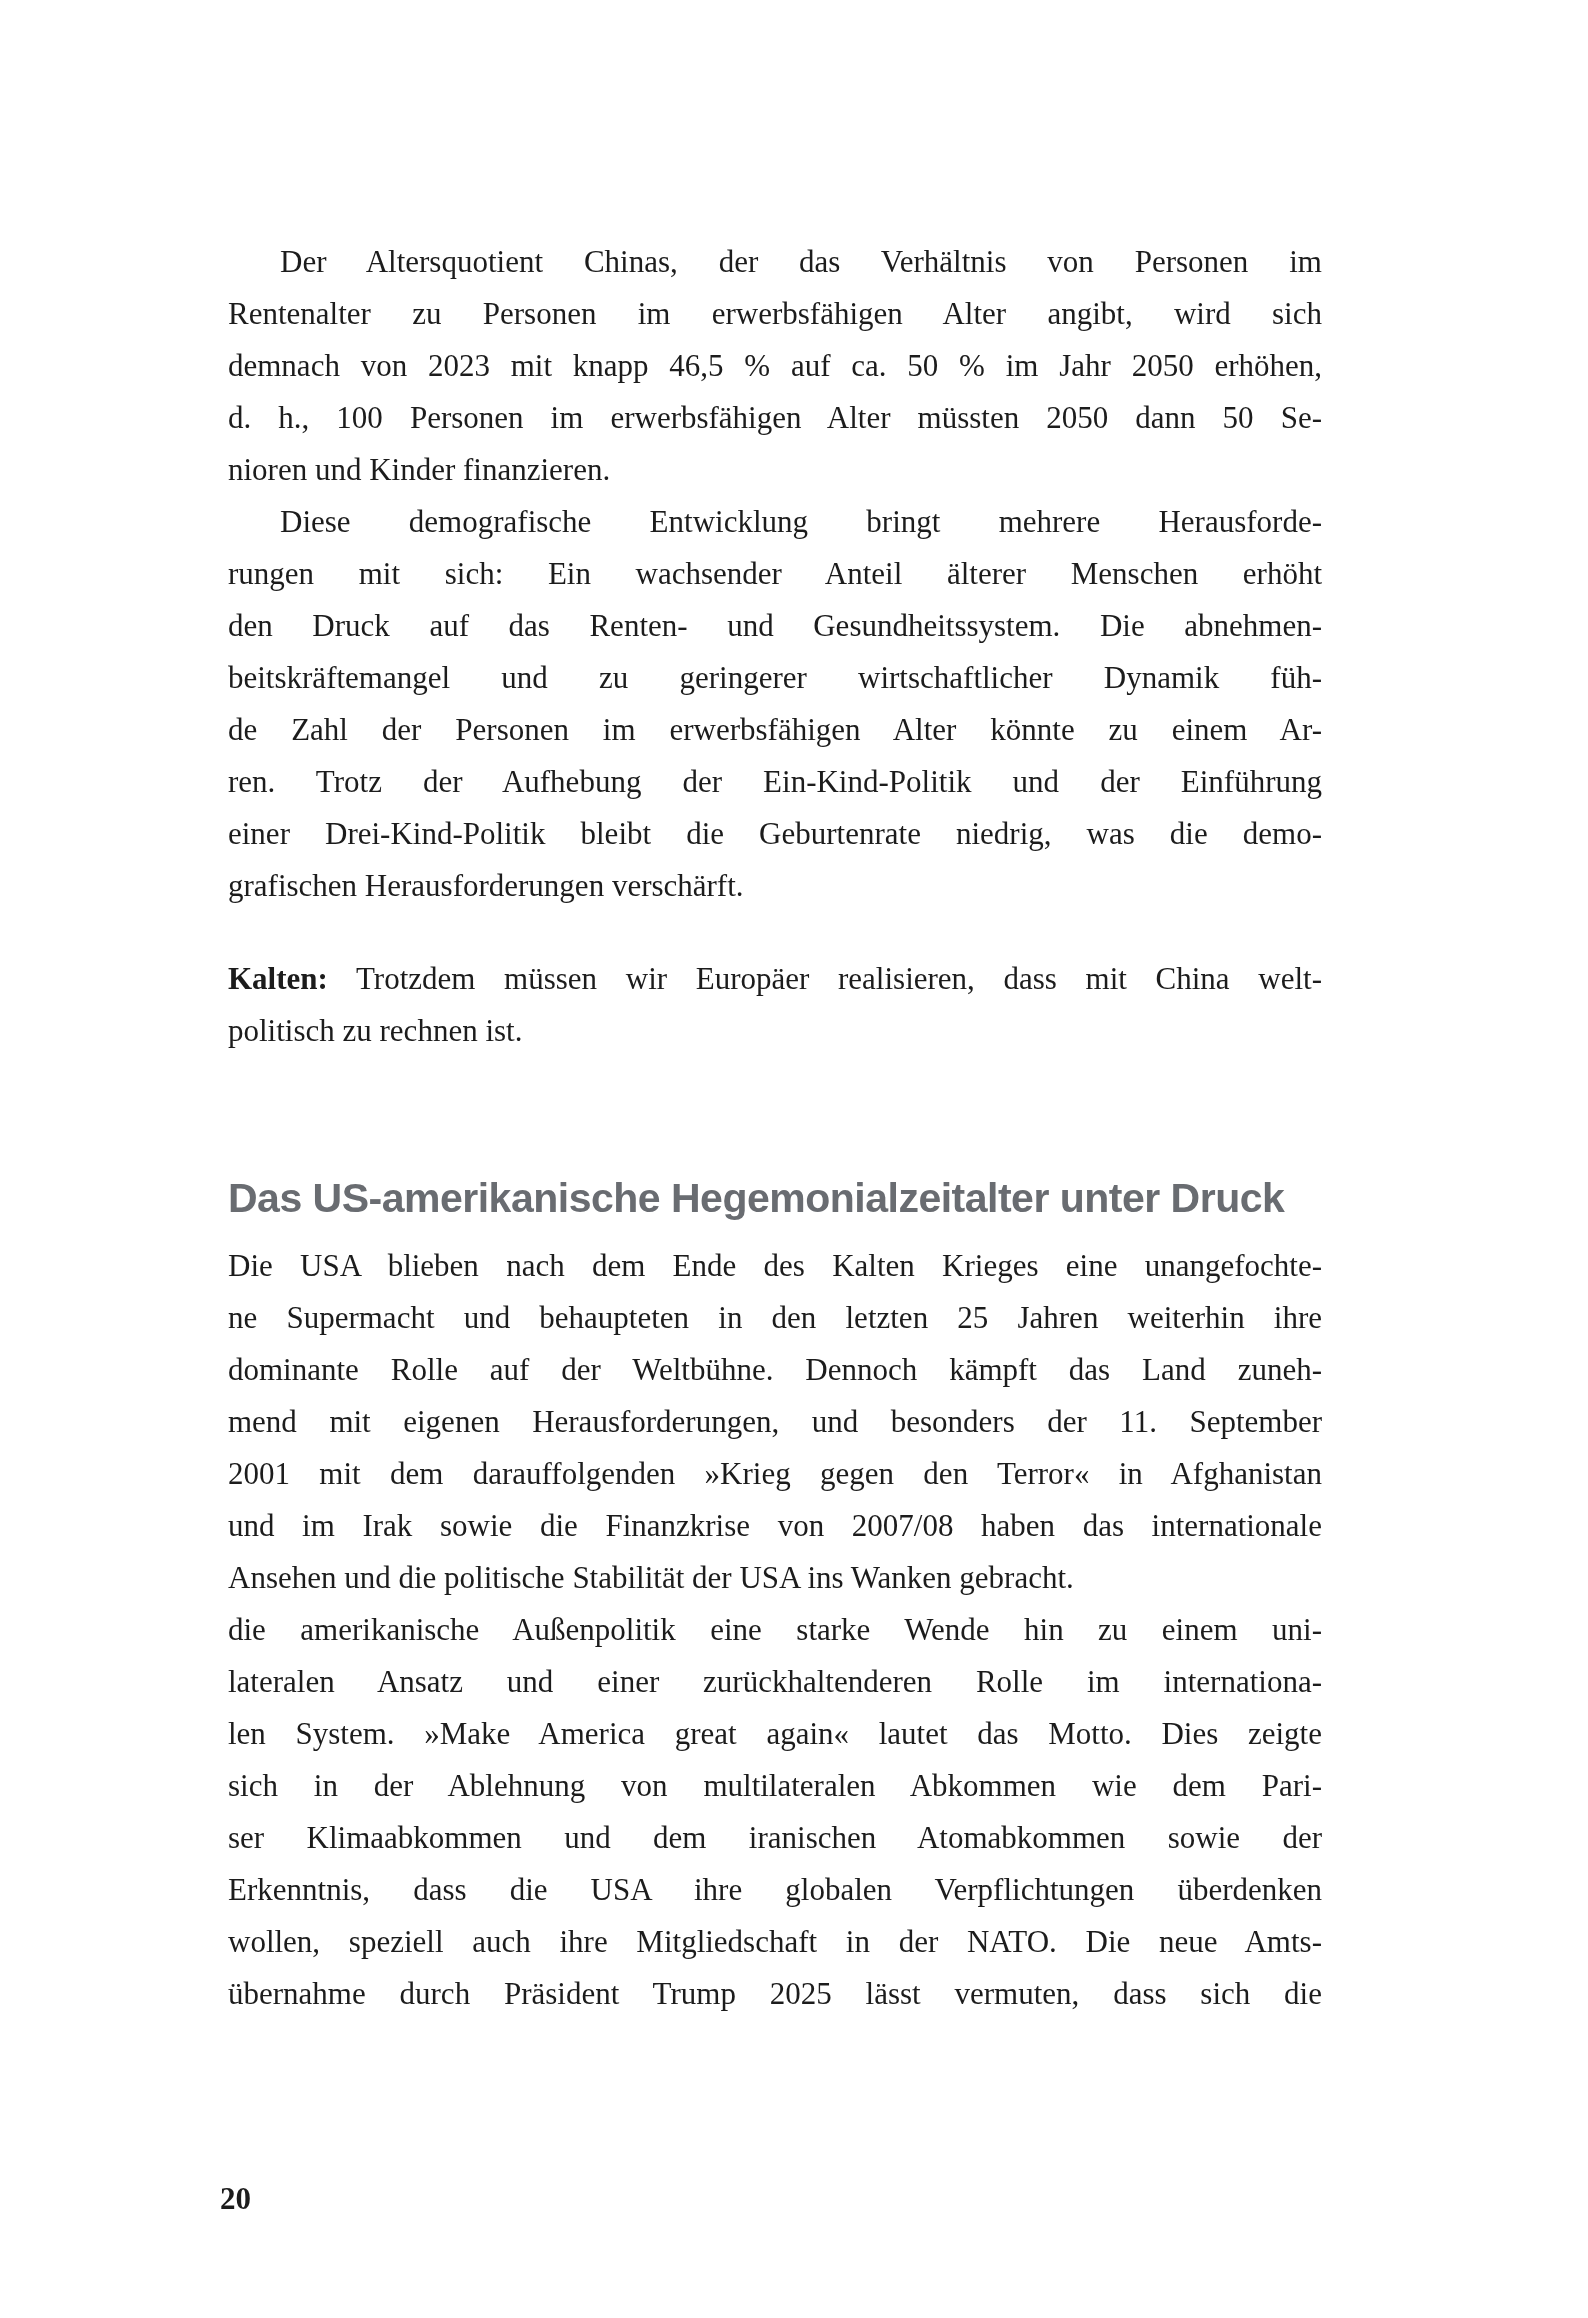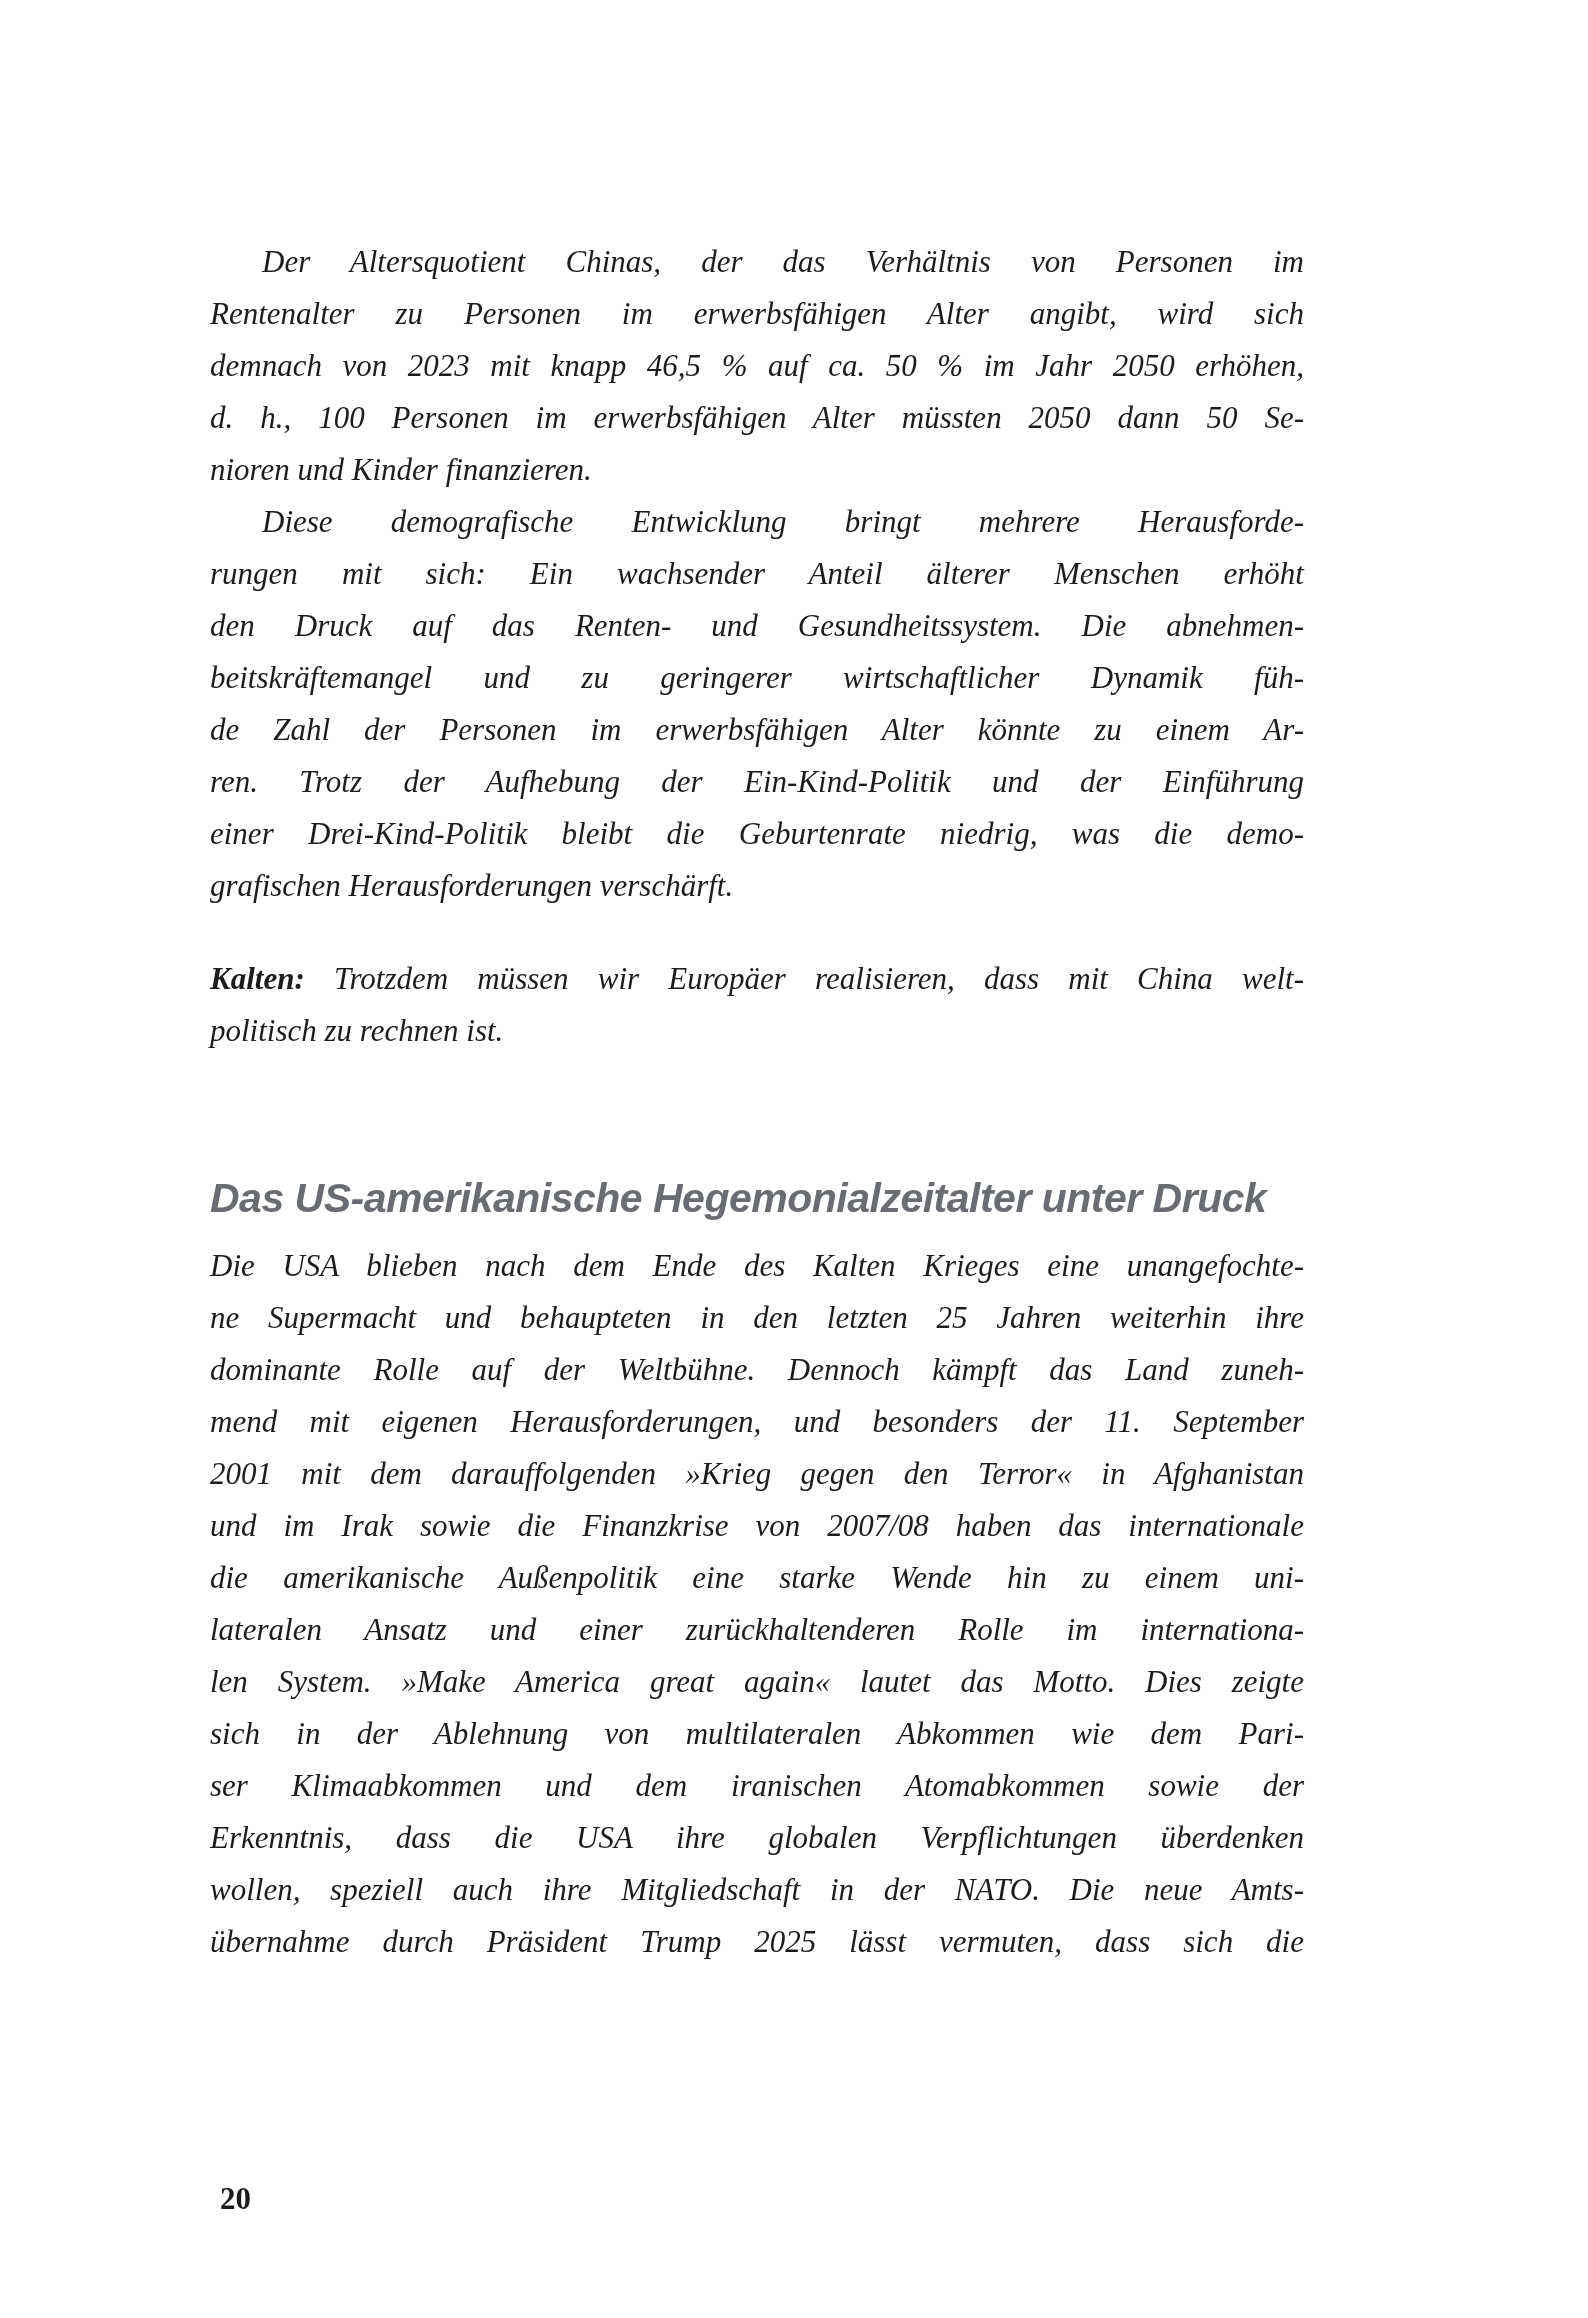--- a/index.html
+++ b/index.html
@@ -9,28 +9,27 @@
   }
   .page {
     position: relative;
     width: 1588px;
     height: 2355px;
     background: var(--bg, #ffffff);
     overflow: hidden;
   }
   .text-column {
     position: absolute;
-    left: 210px;
+    left: 228px;
     top: 236px;
     width: 1094px;
     font-family: "Liberation Serif", serif;
     font-size: 31px;
     line-height: 52px;
     color: var(--text, #1c1c1c);
-    font-style: italic;
   }
   .para { margin: 0; }
   .para.gap-medium { margin-top: 41px; }
   .line {
     text-align: justify;
     text-align-last: justify;
   }
   .line.last { text-align-last: left; }
   .line.indent { text-indent: 52px; }
   .line strong { font-weight: bold; }
@@ -82,20 +81,21 @@
         <div class="line last">politisch zu rechnen ist.</div>
       </div>
       <h2 class="heading">Das US-amerikanische Hegemonialzeitalter unter Druck</h2>
       <div class="para">
         <div class="line">Die USA blieben nach dem Ende des Kalten Krieges eine unangefochte-</div>
         <div class="line">ne Supermacht und behaupteten in den letzten 25 Jahren weiterhin ihre</div>
         <div class="line">dominante Rolle auf der Weltbühne. Dennoch kämpft das Land zuneh-</div>
         <div class="line">mend mit eigenen Herausforderungen, und besonders der 11. September</div>
         <div class="line">2001 mit dem darauffolgenden »Krieg gegen den Terror« in Afghanistan</div>
         <div class="line">und im Irak sowie die Finanzkrise von 2007/08 haben das internationale</div>
+        <div class="line last">Ansehen und die politische Stabilität der USA ins Wanken gebracht.</div>
       </div>
       <div class="para">
         <div class="line">die amerikanische Außenpolitik eine starke Wende hin zu einem uni-</div>
         <div class="line">lateralen Ansatz und einer zurückhaltenderen Rolle im internationa-</div>
         <div class="line">len System. »Make America great again« lautet das Motto. Dies zeigte</div>
         <div class="line">sich in der Ablehnung von multilateralen Abkommen wie dem Pari-</div>
         <div class="line">ser Klimaabkommen und dem iranischen Atomabkommen sowie der</div>
         <div class="line">Erkenntnis, dass die USA ihre globalen Verpflichtungen überdenken</div>
         <div class="line">wollen, speziell auch ihre Mitgliedschaft in der NATO. Die neue Amts-</div>
         <div class="line">übernahme durch Präsident Trump 2025 lässt vermuten, dass sich die</div>

